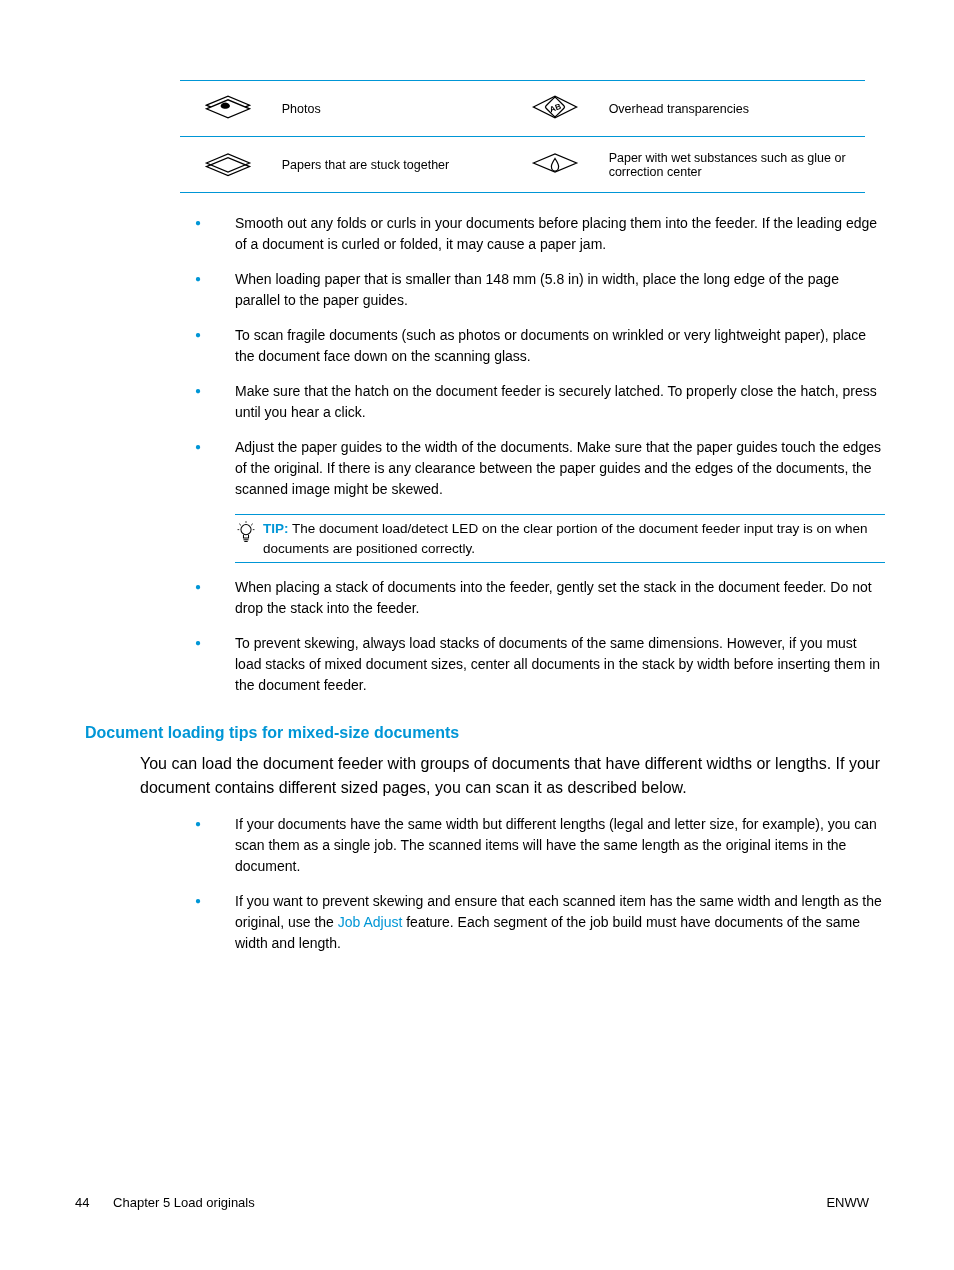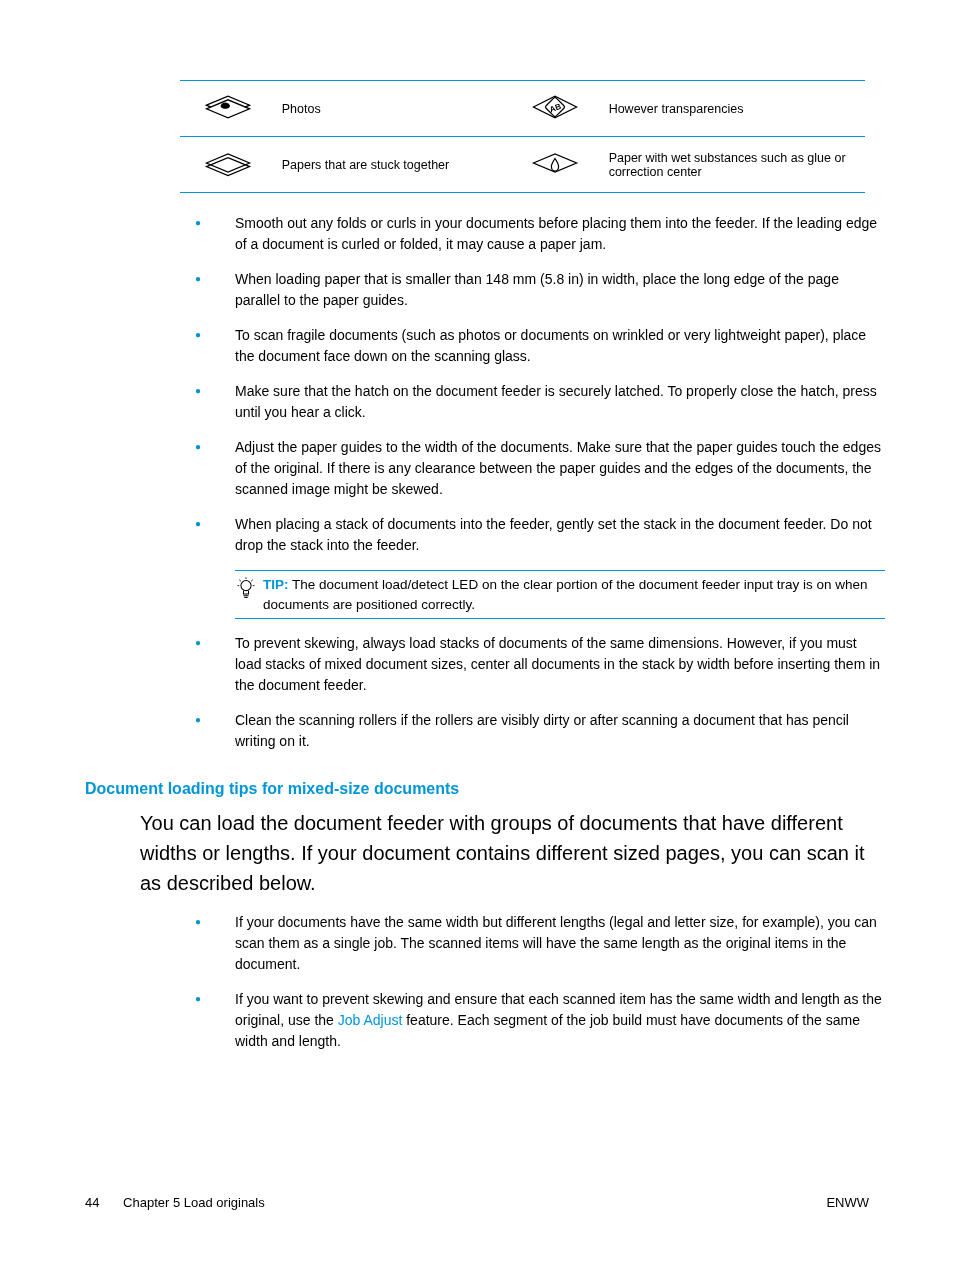--- a/index.html
+++ b/index.html
@@ -94,21 +94,21 @@
     height: 28px;
   }
   h2.section-heading {
     color: #0096d6;
     font-size: 16px;
     font-weight: bold;
     margin: 28px 0 10px 0;
   }
   p.section-para {
     margin: 6px 0 6px 55px;
-    font-size: 20px;
+    font-size: 16px;
     line-height: 1.5;
     width: 740px;
   }
   ul.bullet-list2 {
     margin: 14px 0 0 110px;
     padding: 0;
     list-style: none;
     width: 690px;
   }
   ul.bullet-list2 > li {
@@ -125,21 +125,21 @@
     top: 2px;
     color: #0096d6;
     font-size: 10px;
   }
   .link-text {
     color: #0096d6;
   }
   .footer {
     position: absolute;
     bottom: 60px;
-    left: 85px;
+    left: 75px;
     right: 85px;
     display: flex;
     justify-content: space-between;
     font-size: 13px;
   }
   .footer .chapter {
     font-size: 13px;
   }
   .footer .pgnum {
     margin-right: 20px;
@@ -161,21 +161,21 @@
         </svg>
       </td>
       <td class="label-cell" data-name="table-label">Photos</td>
       <td class="icon-cell2" data-name="table-icon-cell">
         <svg class="media-icon" data-name="transparency-icon" viewBox="0 0 60 40">
           <path d="M6 20 L30 8 L54 20 L30 32 Z" fill="#fff" stroke="#000" stroke-width="1.4"></path>
           <rect x="22" y="12" width="16" height="16" rx="2" transform="rotate(45 30 20)" fill="#fff" stroke="#000" stroke-width="1.4"></rect>
           <text x="30" y="24" font-size="9" font-weight="bold" text-anchor="middle" transform="rotate(-20 30 20)">AB</text>
         </svg>
       </td>
-      <td class="label-cell2" data-name="table-label">However transparencies</td>
+      <td class="label-cell2" data-name="table-label">Overhead transparencies</td>
     </tr>
     <tr data-name="table-row">
       <td class="icon-cell" data-name="table-icon-cell">
         <svg class="media-icon" data-name="stuck-paper-icon" viewBox="0 0 60 40">
           <path d="M6 20 L30 10 L54 20 L30 30 Z" fill="#fff" stroke="#000" stroke-width="1.4"></path>
           <path d="M6 24 L30 14 L54 24 L30 34 Z" fill="none" stroke="#000" stroke-width="1.4"></path>
         </svg>
       </td>
       <td class="label-cell" data-name="table-label">Papers that are stuck together</td>
       <td class="icon-cell2" data-name="table-icon-cell">
@@ -188,41 +188,40 @@
     </tr>
   </tbody>
     </table>
 
   <ul class="bullet-list" data-name="tips-list-1">
     <li data-name="list-item">Smooth out any folds or curls in your documents before placing them into the feeder. If the leading edge of a document is curled or folded, it may cause a paper jam.</li>
     <li data-name="list-item">When loading paper that is smaller than 148 mm (5.8 in) in width, place the long edge of the page parallel to the paper guides.</li>
     <li data-name="list-item">To scan fragile documents (such as photos or documents on wrinkled or very lightweight paper), place the document face down on the scanning glass.</li>
     <li data-name="list-item">Make sure that the hatch on the document feeder is securely latched. To properly close the hatch, press until you hear a click.</li>
     <li data-name="list-item">Adjust the paper guides to the width of the documents. Make sure that the paper guides touch the edges of the original. If there is any clearance between the paper guides and the edges of the documents, the scanned image might be skewed.</li>
-    <li data-name="list-item">When placing a stack of documents into the feeder, gently set the stack in the document feeder. Do not drop the stack into the feeder.</li>
     <li style="padding-left:0;" data-name="tip-container">
       <style>li[data-name="tip-container"]::before{display:none;}</style>
       <div class="tip-box" data-name="tip-box">
         <svg class="tip-icon" data-name="lightbulb-icon" viewBox="0 0 26 30">
           <circle cx="13" cy="11" r="6" fill="none" stroke="#000" stroke-width="1.2"></circle>
           <path d="M10 17 L10 21 L16 21 L16 17" fill="none" stroke="#000" stroke-width="1.2"></path>
           <line x1="10" y1="23" x2="16" y2="23" stroke="#000" stroke-width="1.2"></line>
           <line x1="11" y1="25" x2="15" y2="25" stroke="#000" stroke-width="1.2"></line>
           <line x1="13" y1="1" x2="13" y2="3" stroke="#000" stroke-width="1"></line>
           <line x1="3" y1="11" x2="5" y2="11" stroke="#000" stroke-width="1"></line>
           <line x1="21" y1="11" x2="23" y2="11" stroke="#000" stroke-width="1"></line>
           <line x1="5" y1="4" x2="7" y2="6" stroke="#000" stroke-width="1"></line>
           <line x1="21" y1="4" x2="19" y2="6" stroke="#000" stroke-width="1"></line>
         </svg>
         <span class="tip-label" data-name="tip-label">TIP:</span>
         <span data-name="tip-text">The document load/detect LED on the clear portion of the document feeder input tray is on when documents are positioned correctly.</span>
       </div>
     </li>
+    <li data-name="list-item">When placing a stack of documents into the feeder, gently set the stack in the document feeder. Do not drop the stack into the feeder.</li>
     <li data-name="list-item">To prevent skewing, always load stacks of documents of the same dimensions. However, if you must load stacks of mixed document sizes, center all documents in the stack by width before inserting them in the document feeder.</li>
-    <li data-name="list-item">Clean the scanning rollers if the rollers are visibly dirty or after scanning a document that has pencil writing on it.</li>
   </ul>
 
   <h2 class="section-heading" data-name="section-heading">Document loading tips for mixed-size documents</h2>
 
   <p class="section-para" data-name="section-paragraph">You can load the document feeder with groups of documents that have different widths or lengths. If your document contains different sized pages, you can scan it as described below.</p>
 
   <ul class="bullet-list2" data-name="tips-list-2">
     <li data-name="list-item">If your documents have the same width but different lengths (legal and letter size, for example), you can scan them as a single job. The scanned items will have the same length as the original items in the document.</li>
     <li data-name="list-item">
       <span data-name="list-item-text-pre">If you want to prevent skewing and ensure that each scanned item has the same width and length as the original, use the </span><span class="link-text" data-name="job-build-link">Job Adjust</span><span data-name="list-item-text-post"> feature. Each segment of the job build must have documents of the same width and length.</span>

